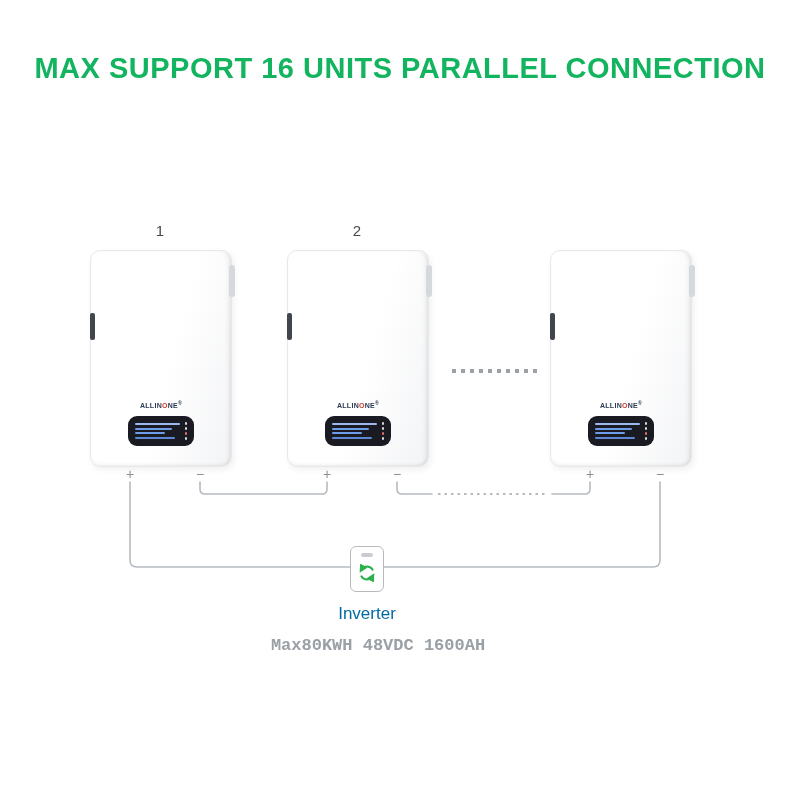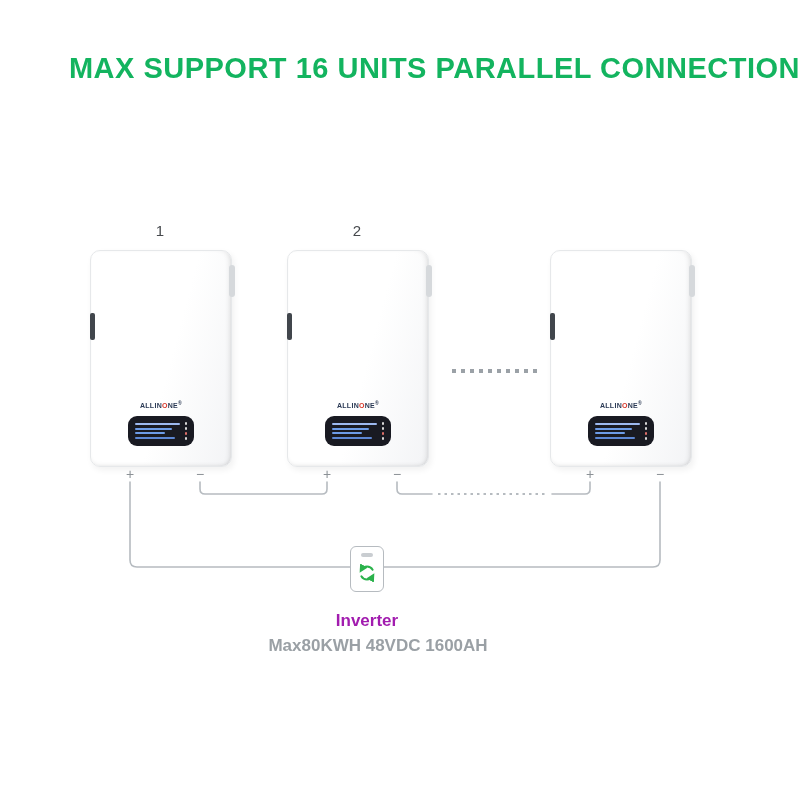--- a/index.html
+++ b/index.html
@@ -3,21 +3,21 @@
 <meta charset="utf-8">
 <style>
   html,body{margin:0;padding:0;}
   body{
     width:800px;height:800px;background:#ffffff;position:relative;overflow:hidden;
     font-family:"Liberation Sans", sans-serif;
     --green:#13b45f; --wire:#b6bbc0; --graytext:#8c9196; --spectext:#9aa0a5; --labeltext:#46494d;
   }
   .stage{position:absolute;inset:0;}
   .title{
-    position:absolute;top:50px;left:0;width:800px;text-align:right;
+    position:absolute;top:50px;left:0;width:800px;text-align:center;
     font-size:29px;font-weight:bold;letter-spacing:.5px;color:var(--green);
     line-height:36px;white-space:nowrap;
   }
   
   .unit{position:absolute;top:222px;width:140px;height:265px;}
   .unit-1{left:90px;} .unit-2{left:287px;} .unit-16{left:550px;}
   .unit-label{width:100%;text-align:center;font-size:15px;color:var(--labeltext);height:20px;margin-bottom:8px;}
   .battery{
     position:absolute;top:28px;left:0;width:140px;height:215px;border-radius:10px;
     background:linear-gradient(105deg,#ffffff 55%,#f3f4f6 100%);
@@ -50,25 +50,25 @@
   .wiring{position:absolute;inset:0;pointer-events:none;}
   
   .inverter{
     position:absolute;left:350px;top:546px;width:34px;height:46px;border-radius:6px;
     background:#ffffff;border:1.6px solid var(--wire);box-sizing:border-box;
   }
   .inv-slot{position:absolute;top:6px;left:50%;transform:translateX(-50%);width:12px;height:3.5px;border-radius:2px;background:#c9cdd1;}
   .cycle{position:absolute;left:50%;transform:translateX(-50%);top:16px;}
   .inv-label{
     position:absolute;top:604px;left:367px;transform:translateX(-50%);
-    font-size:17px;font-weight:bold;color:#a21caf;white-space:nowrap;margin-top:7px;
+    font-size:17px;font-weight:normal;color:#0369a1;white-space:nowrap;
   }
   .inv-spec{
     position:absolute;top:636px;left:378px;transform:translateX(-50%);
-    font-size:17px;font-weight:bold;color:var(--spectext);white-space:nowrap;
+    font-size:17px;font-weight:bold;color:var(--spectext);white-space:nowrap;font-family:Liberation Mono, monospace;
   }
 </style>
 </head>
 <body style="--green: #13b45f; --wire: #b6bbc0; --graytext: #8c9196; --spectext: #9aa0a5; --labeltext: #46494d;">
 
 <div class="stage">
 
   <div class="title">MAX SUPPORT 16 UNITS PARALLEL CONNECTION</div>
 
   <div class="unit unit-1">

